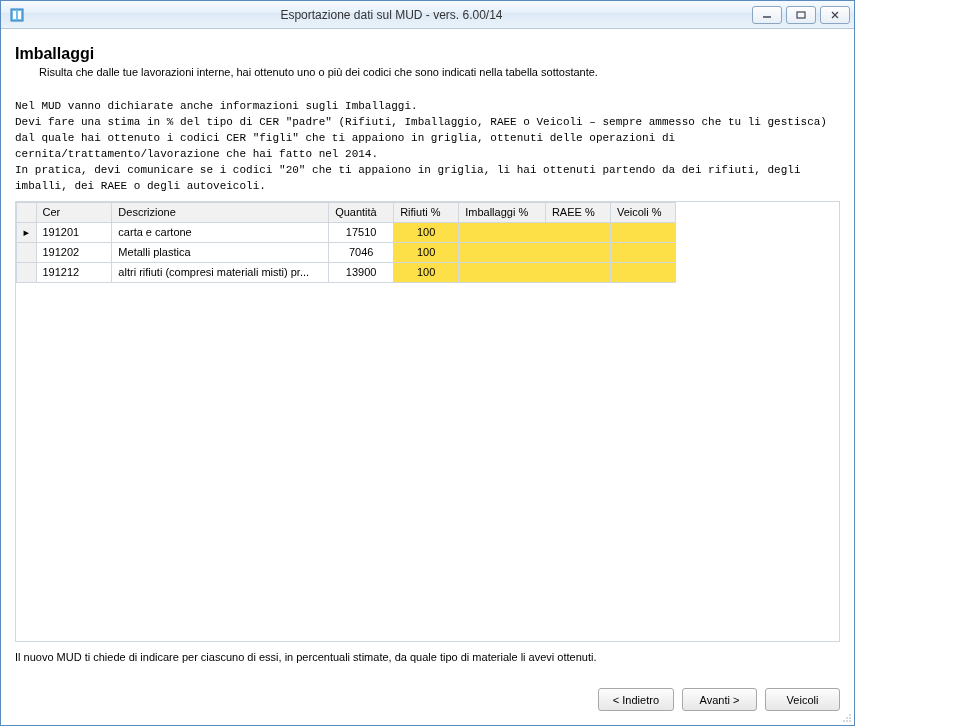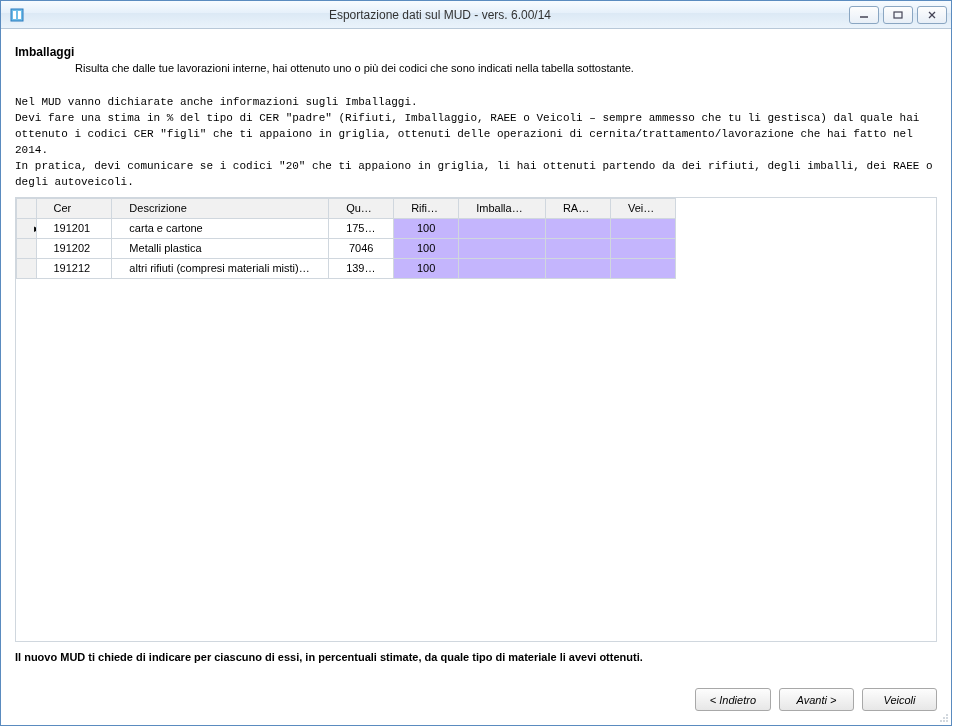--- a/index.html
+++ b/index.html
@@ -4,21 +4,21 @@
 <style>
   * { box-sizing: border-box; }
   body {
     margin: 0;
     font-family: Tahoma, Verdana, Arial, sans-serif;
     font-size: 11px;
     background: #fff;
     color: #000;
   }
   .window {
-    width: 952px;
+    width: 855px;
     height: 726px;
     border: 1px solid #5a8bbf;
     background: #fff;
     position: relative;
     display: flex;
     flex-direction: column;
   }
   .titlebar {
     height: 28px;
     background: linear-gradient(to bottom, #f7fbff 0%, #e6f0fa 45%, #dce9f5 46%, #eaf3fb 100%);
@@ -61,25 +61,25 @@
   }
   .content {
     flex: 1;
     padding: 10px 14px 8px 14px;
     display: flex;
     flex-direction: column;
     overflow: hidden;
   }
   .heading {
     font-weight: bold;
-    font-size: 12px;
+    font-size: 16px;
     margin: 6px 0 2px 0;
   }
   .subheading {
-    margin: 0 0 18px 60px;
+    margin: 0 0 18px 24px;
     line-height: 1.45;
   }
   .intro-text {
     line-height: 1.45;
     margin-bottom: 6px;
     font-family: Liberation Mono, monospace;
   }
   .grid-wrapper {
     border: 1px solid #d0d7de;
     flex: 1;
@@ -87,21 +87,21 @@
     overflow: hidden;
     position: relative;
   }
   table.grid {
     border-collapse: collapse;
     width: 660px;
     table-layout: fixed;
   }
   table.grid th, table.grid td {
     border: 1px solid #d0d7de;
-    padding: 3px 17px;
+    padding: 3px 6px;
     font-size: 11px;
     height: 20px;
     overflow: hidden;
     white-space: nowrap;
     text-overflow: ellipsis;
   }
   table.grid th {
     background: #f1f1f1;
     font-weight: normal;
     text-align: left;
@@ -113,43 +113,41 @@
   .row-selector {
     width: 18px;
     background: #f1f1f1;
     text-align: center;
     padding: 0;
   }
   .row-selector.header {
     background: #f1f1f1;
   }
   .editable-cell {
-    background: #c4b5fd;
+    background: #fde047;
   }
   .footer-text {
     margin-top: 8px;
     line-height: 1.45;
-    font-weight: bold;
   }
   .button-bar {
     display: flex;
     justify-content: flex-end;
     gap: 8px;
     padding: 14px 14px 14px 0;
   }
   .btn {
     min-width: 75px;
     height: 23px;
     border: 1px solid #a8a8a8;
     border-radius: 3px;
     background: linear-gradient(to bottom, #fdfdfd, #e7e7e7);
     font-size: 11px;
     cursor: pointer;
     padding: 0 14px;
-    font-style: italic;
   }
   .resize-grip {
     position: absolute;
     right: 2px;
     bottom: 2px;
     width: 12px;
     height: 12px;
     color: #9aa7b3;
     font-size: 10px;
     pointer-events: none;

